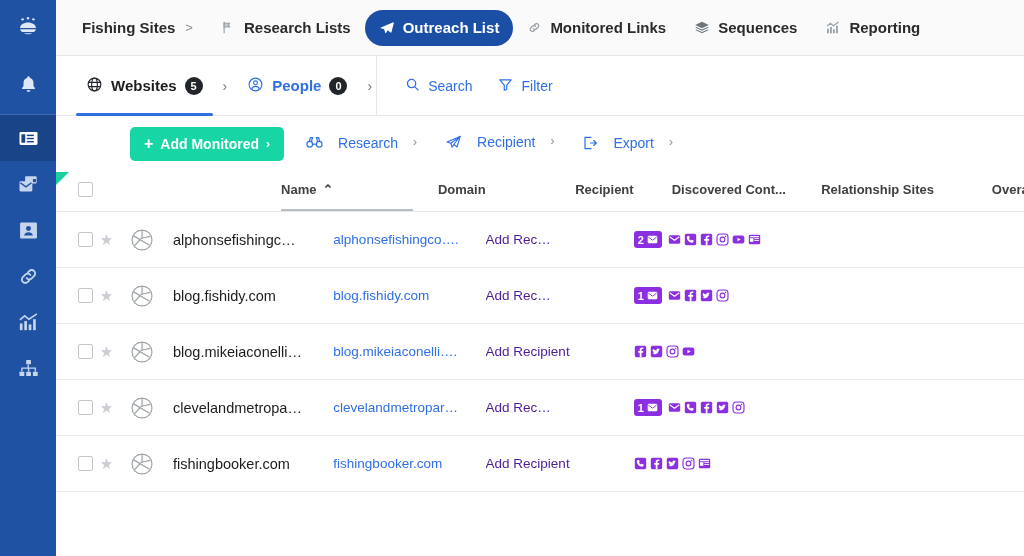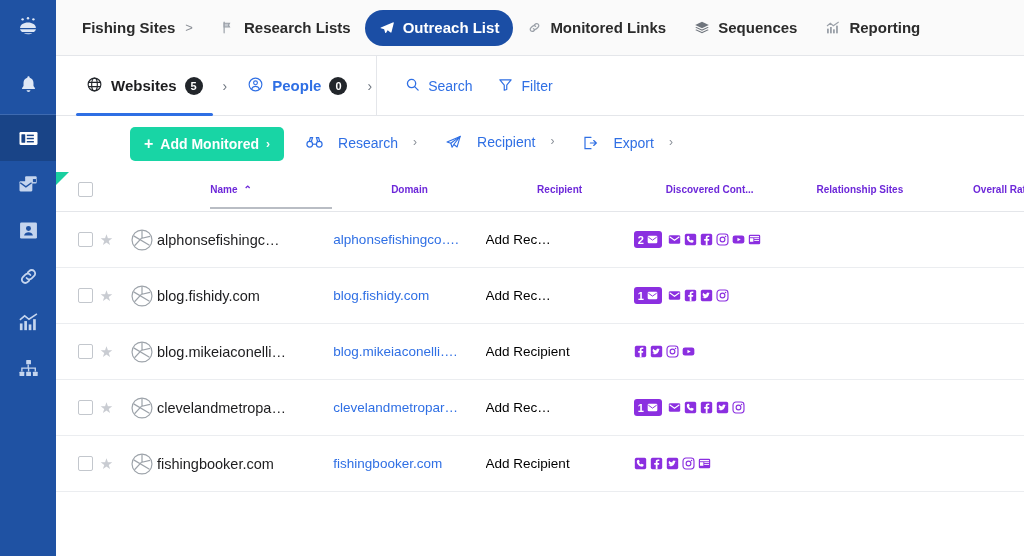--- a/index.html
+++ b/index.html
@@ -91,21 +91,21 @@
   }
   .btn-primary .plus { font-size: 16px; font-weight: bold; }
   .btn-primary .c { font-size: 12px; font-weight: bold; opacity:.95 }
   .tool-link { display:flex; align-items:flex-start; gap:15px; color:#2f6fe4; font-size:14px; padding: 0 6px;}
   .tool-link .c { color:#8a9099; font-size: 12px; }
 
   
   .tablewrap { flex:1; overflow:hidden; position:relative; }
   table { width: 1024px; border-collapse: collapse; table-layout: fixed; }
   thead th {
-    text-align:center; font-size: 10px; font-weight: bold; color:#6d28d9;
+    text-align:right; font-size: 13px; font-weight: bold; color:#404040;
     padding: 10px 0 14px 0; background:#fff;
     border-bottom: 1px solid #e4e6ea;
     vertical-align: middle;
   }
   .corner-tri {
     position:absolute; left:0; top:0;
     width:0;height:0;
     border-top: 13px solid #19cfa0;
     border-right: 13px solid transparent;
   }
@@ -122,32 +122,32 @@
   .c-recip { width: 142px; }
   .c-disc  { width: 146px; }
   .c-rel   { width: 142px; }
   .c-rate  { width: 140px; }
 
   .chk {
     width: 15px; height: 15px; border: 1px solid #c3c7cd;
     border-radius: 2px; background: #fff; display:block;
   }
   .star { color:#c9ccd2; font-size: 15px; line-height:1; }
-  .namecell { display:flex; align-items:center; gap: 2px; }
+  .namecell { display:flex; align-items:center; gap: 18px; }
   .avatar { width: 26px; height: 26px; flex: 0 0 26px; }
   .nametext {
     overflow:hidden; text-overflow: ellipsis; white-space:nowrap;
     max-width: 146px; display:block;
   }
   .domain-link {
     color:#2f6fe4; font-size:13.5px;
     overflow:hidden; text-overflow:ellipsis; white-space:nowrap;
     display:block; max-width: 136px;
   }
-  .recip { color:#000000; font-size:13.5px; white-space:nowrap;
+  .recip { color:#4c1d95; font-size:13.5px; white-space:nowrap;
            overflow:hidden; text-overflow:ellipsis; max-width:132px; display:block;}
   .disccell { display:flex; align-items:center; gap:6px; }
   .badge {
     display:inline-flex; align-items:center; gap:3px;
     background:#8b2fe0; color:#fff; border-radius:3px;
     height:17px; padding: 0 4px; font-size:11px; font-weight:bold;
   }
   .icons { display:flex; align-items:center; gap:3px; }
   .icons svg { display:block; }
   .hdr-sort { display:inline-flex; align-items:center; gap:6px; }

